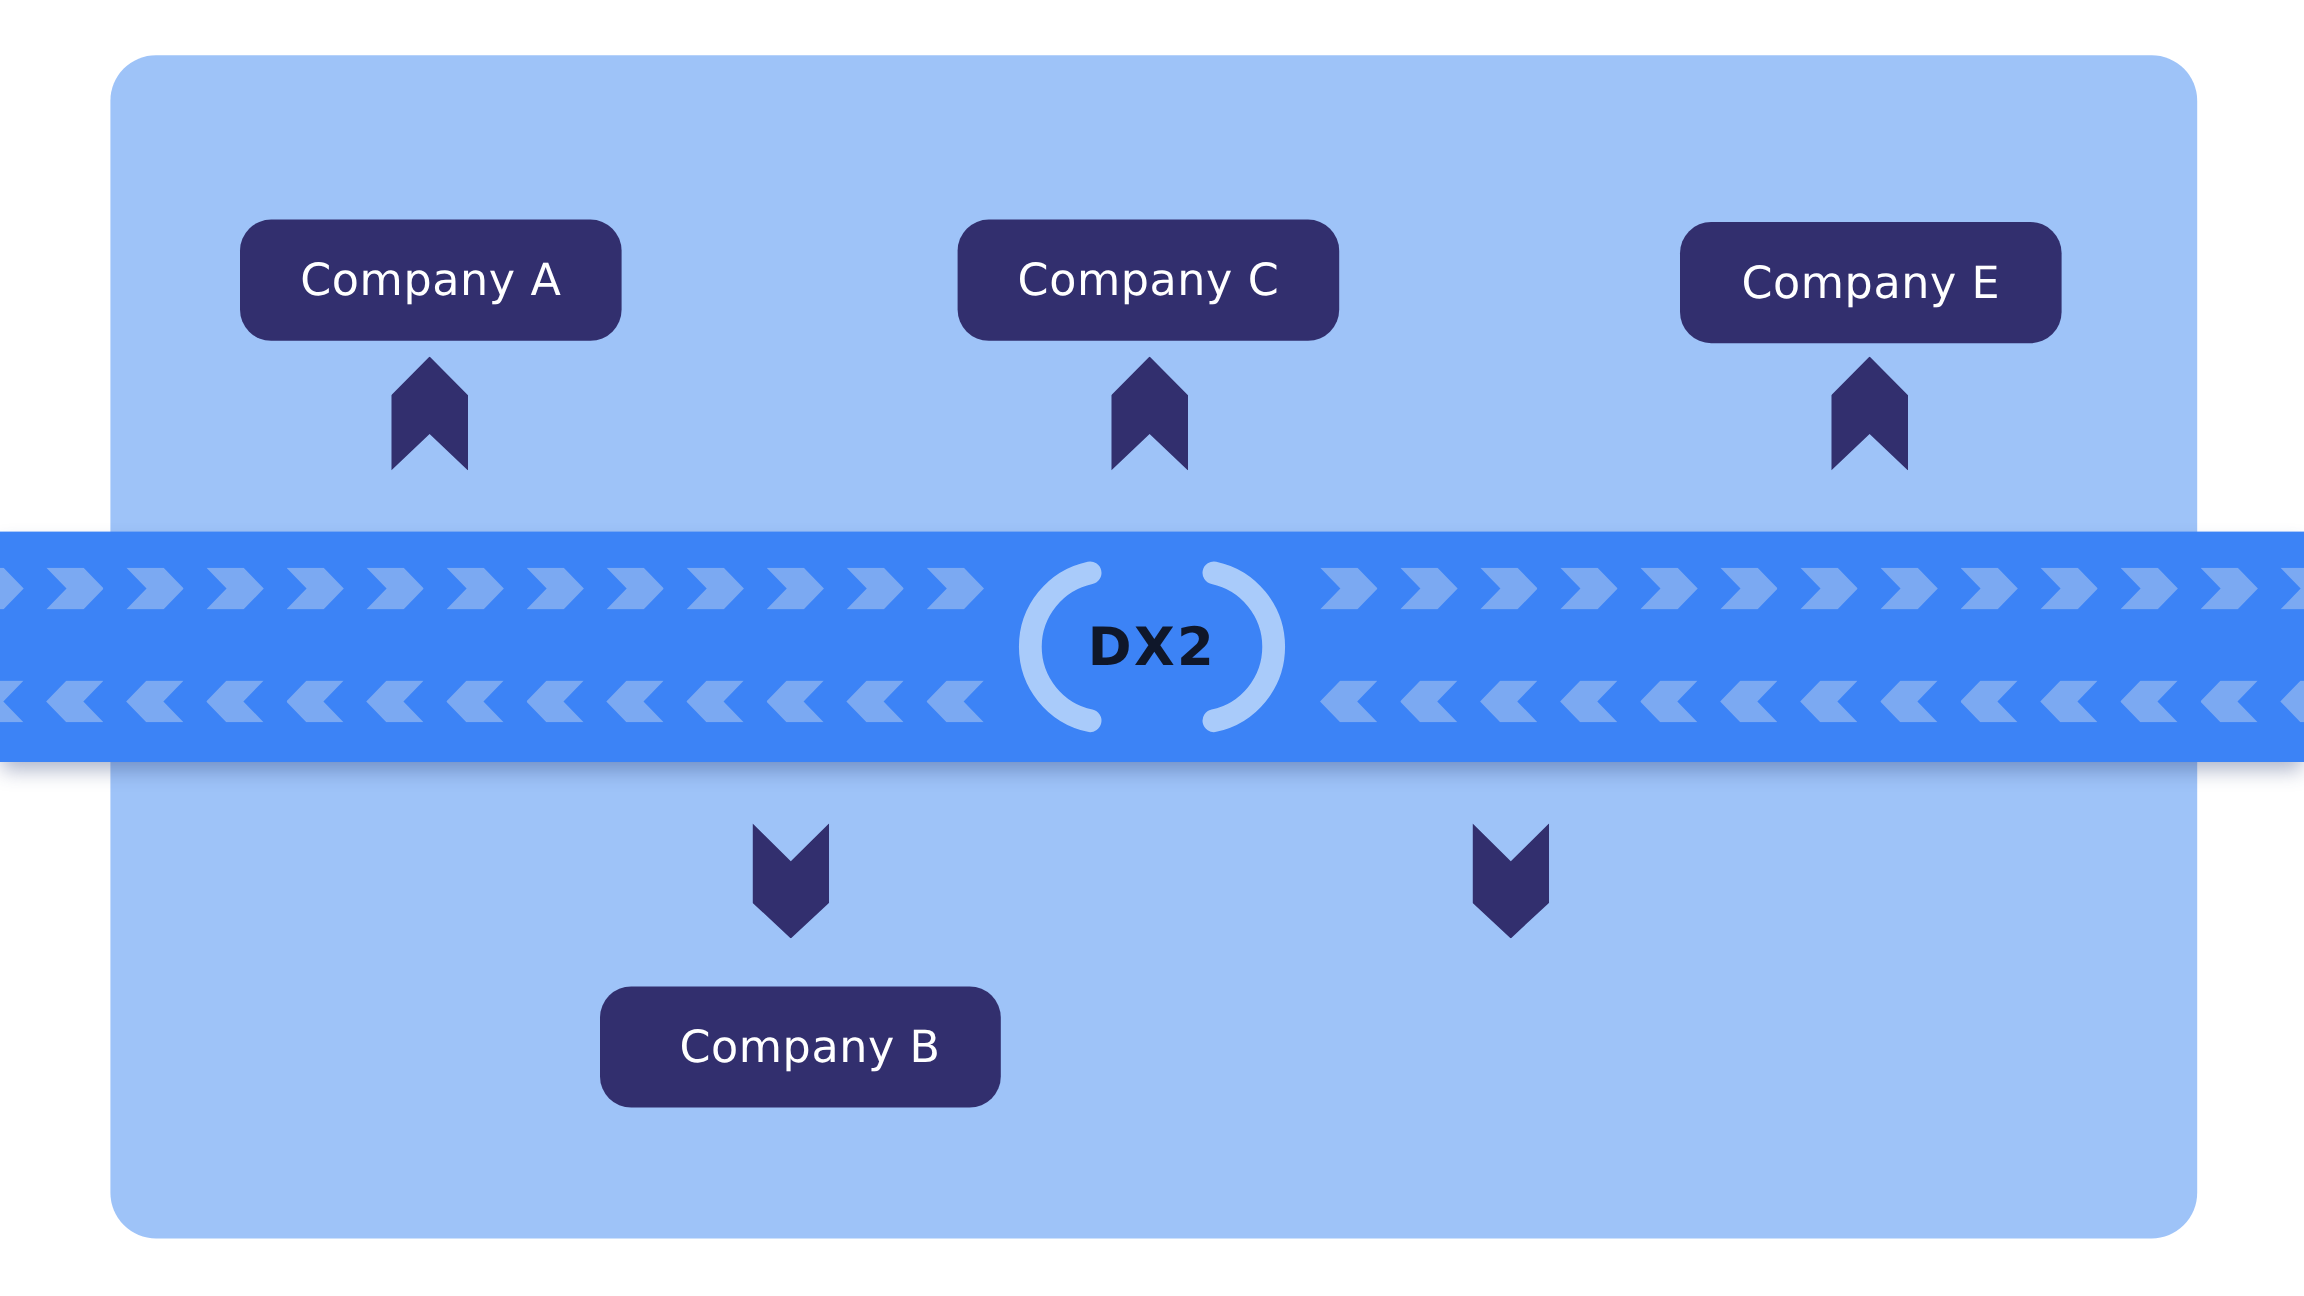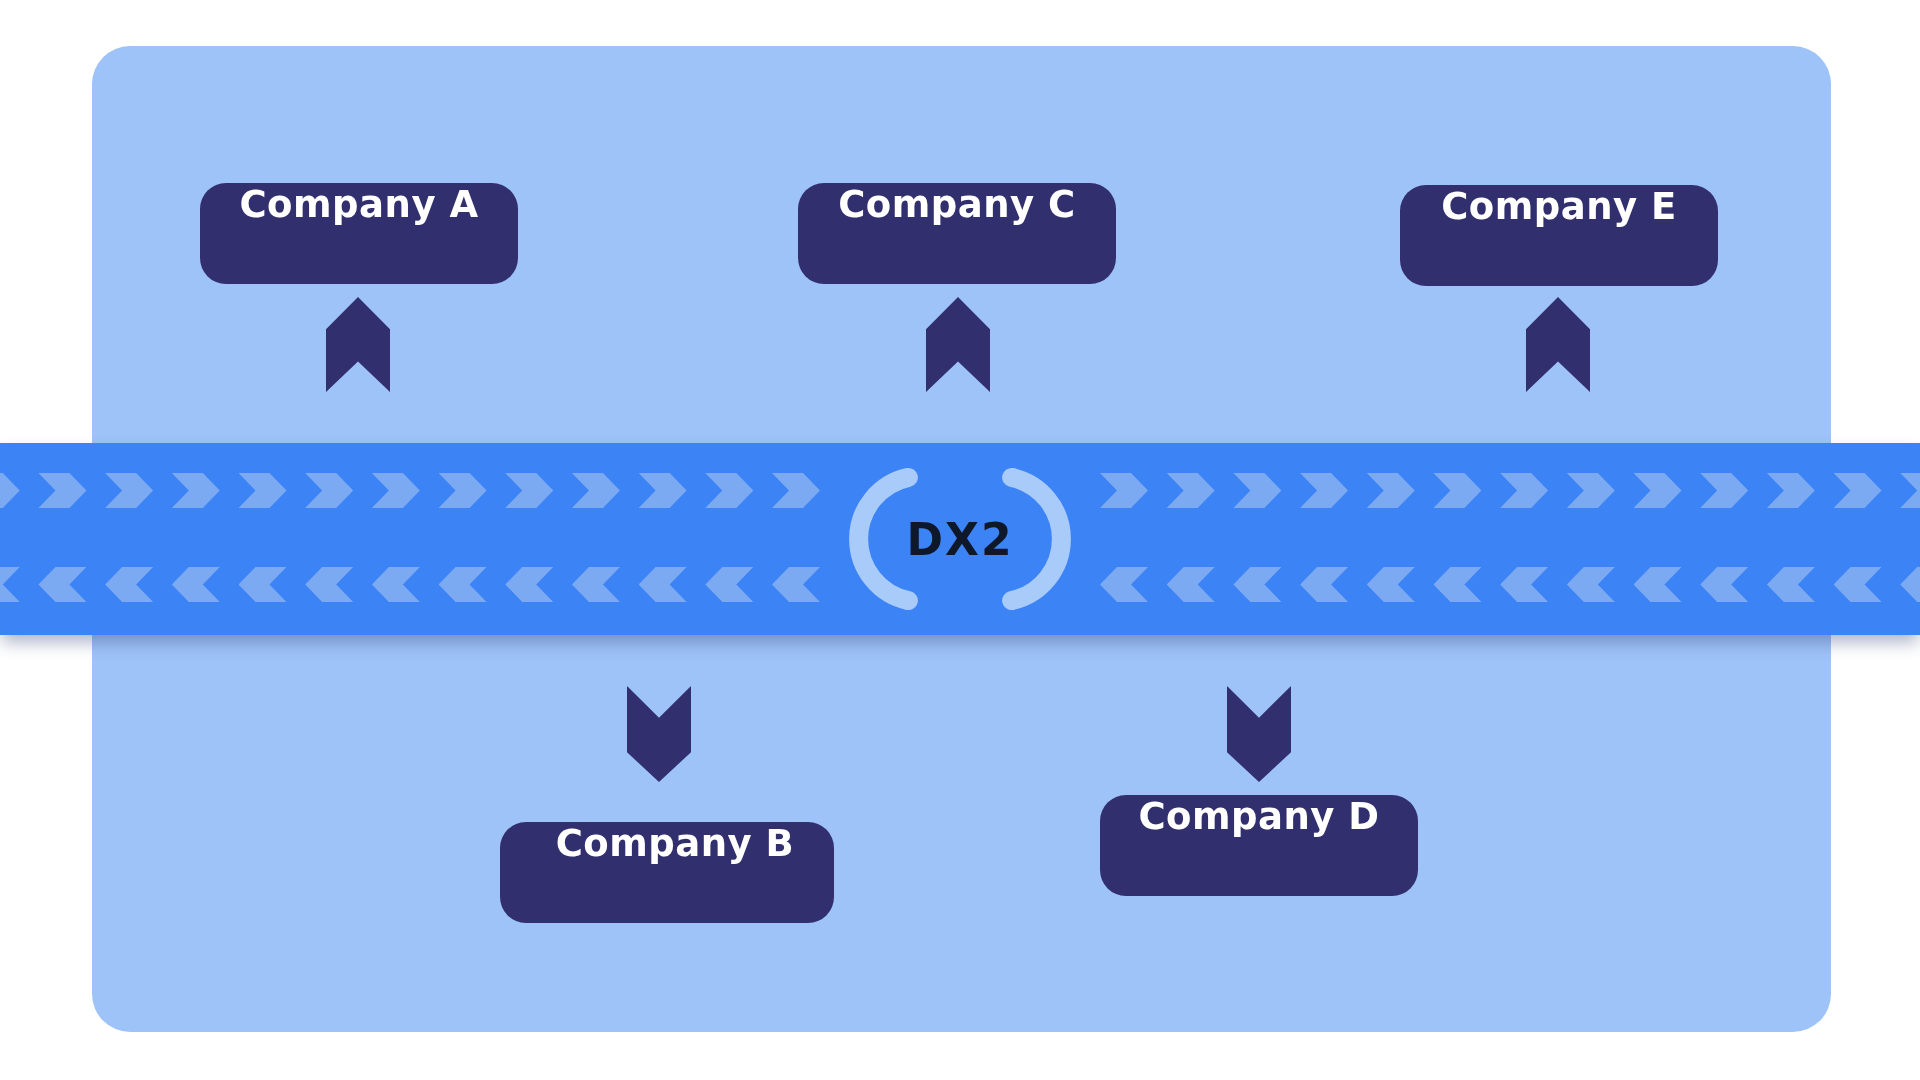--- a/index.html
+++ b/index.html
@@ -6,22 +6,22 @@
   .stage{
     position:relative;width:1920px;height:1080px;background:#ffffff;overflow:hidden;
     font-family:"DejaVu Sans","Liberation Sans",sans-serif;
   }
   .card{
     position:absolute;left:92px;top:46px;width:1739px;height:986px;
     background:#9EC3F8;border-radius:38px;
   }
   .node{
     position:absolute;width:318px;height:101px;background:#322F6E;border-radius:26px;
-    display:flex;align-items:flex-start;justify-content:center;
-    color:#ffffff;font-weight:700;font-size:37px;letter-spacing:.5px;white-space:nowrap;
+    display:flex;align-items:center;justify-content:center;
+    color:#ffffff;font-weight:400;font-size:37px;letter-spacing:.5px;white-space:nowrap;
   }
   .arrow{position:absolute;background:#322F6E;}
   .arrow.up{
     width:64px;height:95px;
     clip-path:polygon(0 34%,50% 0,100% 34%,100% 100%,50% 68%,0 100%);
   }
   .arrow.down{
     width:64px;height:96px;
     clip-path:polygon(0 0,50% 33%,100% 0,100% 69%,50% 100%,0 69%);
   }
@@ -136,17 +136,14 @@
       <div class="hub-label">DX2</div>
     </div>
   </div>
 
   <div class="arrow down" style="left:627px;top:686px;"></div>
   <div class="arrow down" style="left:1227px;top:686px;"></div>
 
   <div class="node" style="left:500px;top:822px;padding-left:16px;">
     <span>Company B</span>
   </div>
-  <div class="node" style="left:1100px;top:795px;">
-    <span>Company D</span>
-  </div>
 
 </div>
 
 </body></html>

